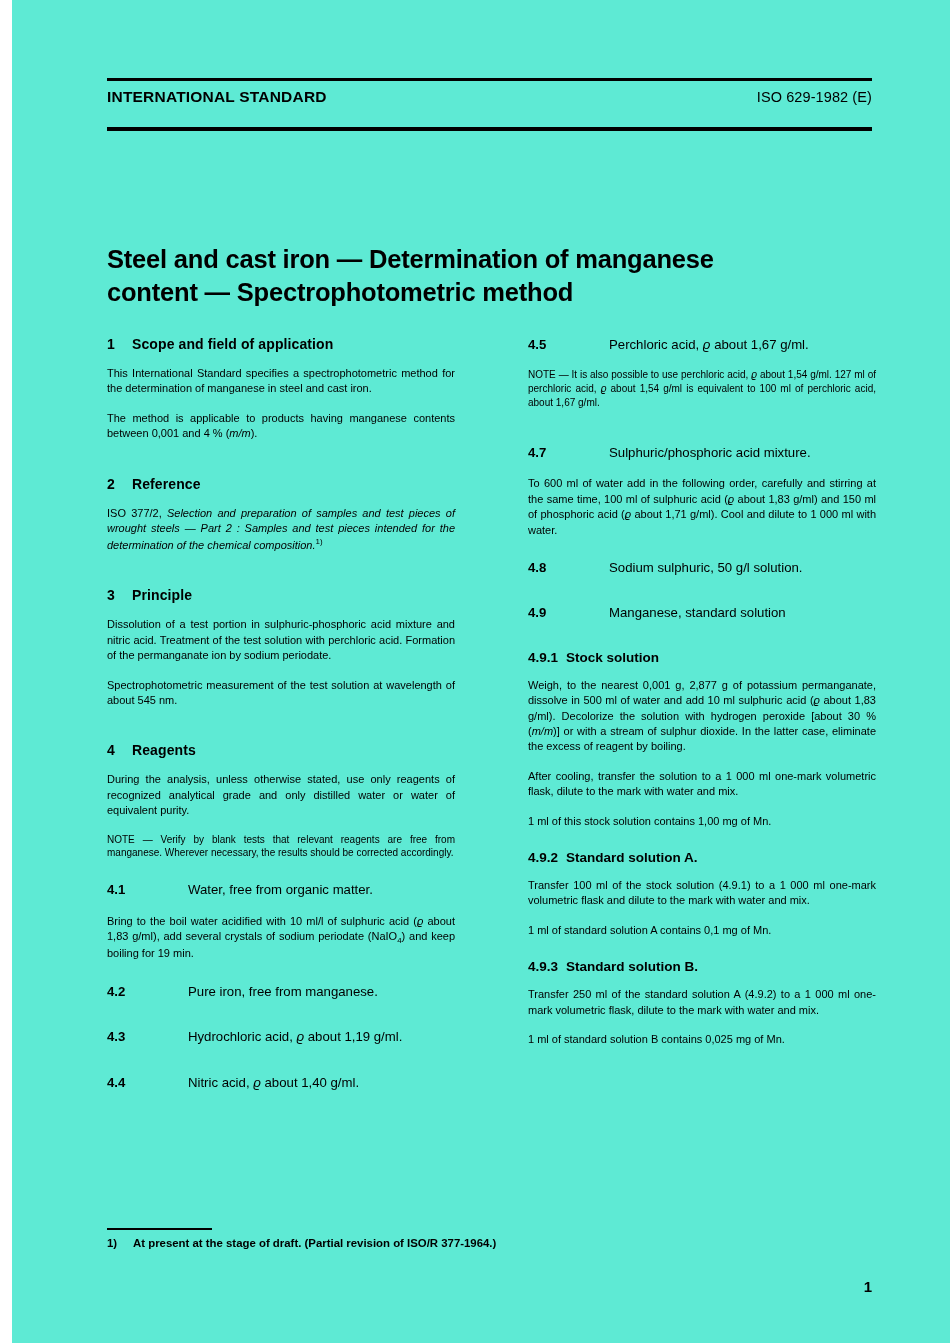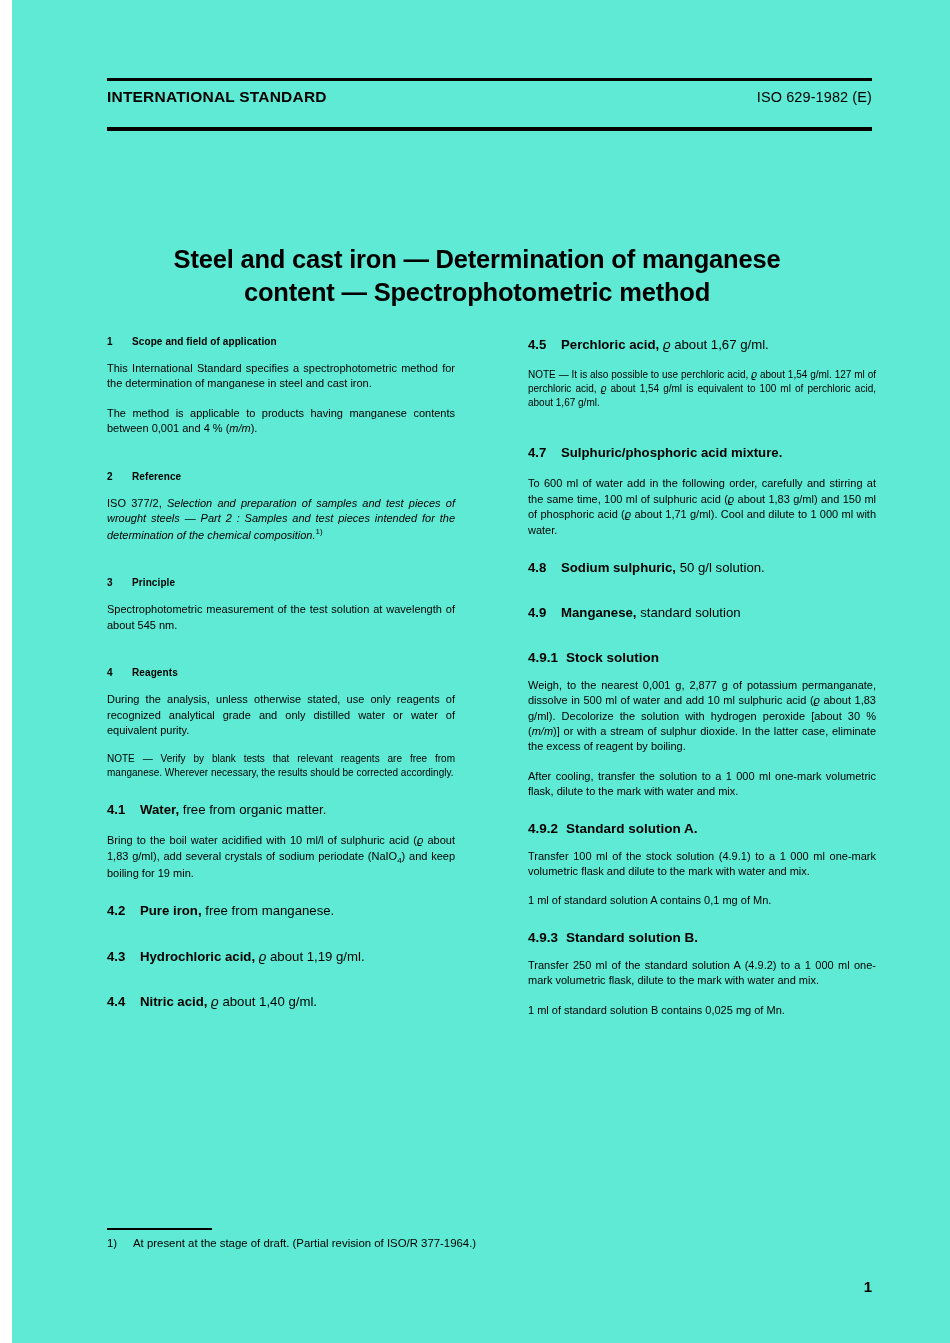--- a/index.html
+++ b/index.html
@@ -63,34 +63,33 @@
   
   .doc-title {
     position: absolute;
     left: 95px;
     top: 243px;
     width: 740px;
     font-size: 25.5px;
     font-weight: bold;
     line-height: 1.30;
     letter-spacing: -0.2px;
-    text-align: center;
   }
 
   
   .col {
     position: absolute;
     top: 336px;
     width: 348px;
   }
   .col-left  { left: 95px; }
   .col-right { left: 516px; }
 
   h2.sec {
-    font-size: 10px;
+    font-size: 14px;
     font-weight: bold;
     margin: 0 0 14px 0;
     letter-spacing: 0.1px;
   }
   h2.sec .num { display: inline-block; min-width: 25px; }
 
   h3.subsec {
     font-size: 13.5px;
     font-weight: bold;
     margin: 0 0 13px 0;
@@ -115,21 +114,21 @@
   p.reagent {
     font-size: 13.2px;
     line-height: 1.40;
     margin: 0 0 14px 0;
   }
   p.reagent .num {
     font-weight: bold;
     display: inline-block;
     min-width: 33px;
   }
-  p.reagent .nm { font-weight: bold; }
+  p.reagent .nm { font-weight: normal; margin-left: 48px; }
 
   .ital { font-style: italic; }
   .rho  { font-style: italic; }
   sub { font-size: 0.72em; }
   sup.fn { font-size: 0.72em; vertical-align: super; }
 
   .gap-lg { height: 20px; }
   .gap-md { height: 13px; }
   .gap-sm { height: 7px; }
 
@@ -142,20 +141,21 @@
     height: 1.5px;
     background: #000;
   }
   .footnote {
     position: absolute;
     left: 95px;
     top: 1236px;
     width: 600px;
     font-size: 11.4px;
     line-height: 1.35;
+    font-weight: bold;
   }
   .footnote .fnum { display: inline-block; min-width: 26px; }
 
   .page-no {
     position: absolute;
     right: 90px;
     top: 1278px;
     font-size: 15px;
     font-weight: bold;
   }
@@ -196,20 +196,21 @@
     </h2>
 
     <p class="body"><span>ISO 377/2, </span><span class="ital">Selection and preparation of samples and test pieces of wrought steels — Part 2 : Samples and test pieces intended for the determination of the chemical composition.</span><sup class="fn">1)</sup></p>
 
     <div class="gap-lg"></div>
 
     <h2 class="sec">
       <span class="num">3</span><span>Principle</span>
     </h2>
 
+    <p class="body">Dissolution of a test portion in sulphuric-phosphoric acid mixture and nitric acid. Treatment of the test solution with perchloric acid. Formation of the permanganate ion by sodium periodate.</p>
     <p class="body">Spectrophotometric measurement of the test solution at wavelength of about 545 nm.</p>
 
     <div class="gap-lg"></div>
 
     <h2 class="sec">
       <span class="num">4</span><span>Reagents</span>
     </h2>
 
     <p class="body">During the analysis, unless otherwise stated, use only reagents of recognized analytical grade and only distilled water or water of equivalent purity.</p>
     <p class="note">NOTE — Verify by blank tests that relevant reagents are free from manganese. Wherever necessary, the results should be corrected accordingly.</p>
@@ -275,20 +276,21 @@
 
     <div class="gap-md"></div>
 
     <h3 class="subsec">
       <span class="num">4.9.1</span><span>Stock solution</span>
     </h3>
 
     <p class="body"><span>Weigh, to the nearest 0,001 g, 2,877 g of potassium permanganate, dissolve in 500 ml of water and add 10 ml sulphuric acid (</span><span class="rho">ϱ</span><span> about 1,83 g/ml). Decolorize the solution with hydrogen peroxide [about 30 % (</span><span class="ital">m/m</span><span>)] or with a stream of sulphur dioxide. In the latter case, eliminate the excess of reagent by boiling.</span></p>
 
     <p class="body">After cooling, transfer the solution to a 1 000 ml one-mark volumetric flask, dilute to the mark with water and mix.</p>
+    <p class="body">1 ml of this stock solution contains 1,00 mg of Mn.</p>
 
     <div class="gap-sm"></div>
 
     <h3 class="subsec">
       <span class="num">4.9.2</span><span>Standard solution A.</span>
     </h3>
 
     <p class="body">Transfer 100 ml of the stock solution (4.9.1) to a 1 000 ml one-mark volumetric flask and dilute to the mark with water and mix.</p>
     <p class="body">1 ml of standard solution A contains 0,1 mg of Mn.</p>
 

